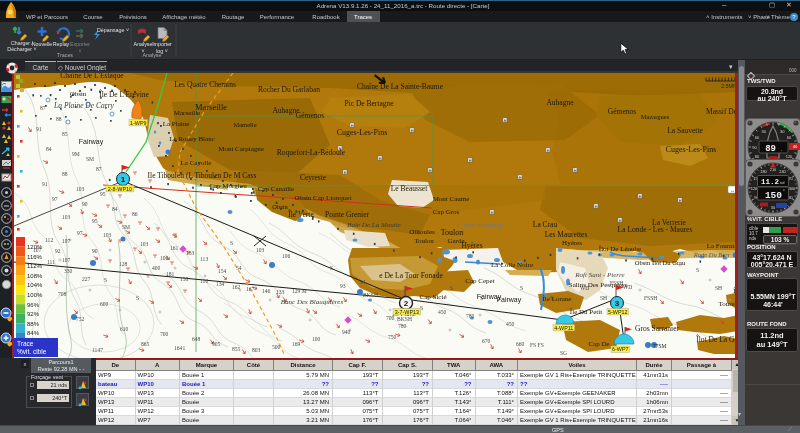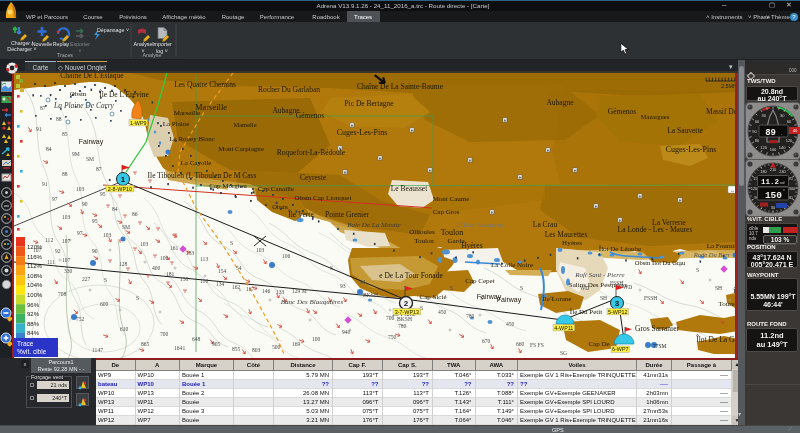--- a/index.html
+++ b/index.html
@@ -1074,21 +1074,21 @@
 
 <div class="abs" style="left:745px;top:60px;width:55px;height:365px;background:#3a3734">
 <div class="abs" style="left:0;top:0;width:55px;height:15px;background:#2d2b29;border-bottom:1px solid #4a4744">
 <span class="abs" style="left:2px;top:6px"><svg width="8" height="8" viewBox="0 0 9 9">
             <path d="M4.5 0.5 L8.5 4.5 L4.5 8.5 L0.5 4.5 Z" fill="none" stroke="#b8b5b2" stroke-width="1.2"></path>
           </svg></span>
 <span class="abs" style="left:44px;top:8px;font-size:4.5px;color:#b8b5b2">000</span>
       </div>
 <div class="abs" style="left:2px;top:18px;font-size:6px;font-weight:bold;color:#f0eeec">TWS/TWD</div>
 <div class="abs" style="left:1px;top:26px;width:52px;height:15px;background:#161412;border:1px solid #4d4a47;border-radius:2px;color:#f2f0ee;font-weight:bold;font-size:7px;text-align:center;line-height:7px;padding-top:1px">20.8nd<br>au 240°T</div>
-<div class="abs" style="left:0px;top:42px"><svg width="56" height="58" viewBox="0 0 56 58">
+<div class="abs" style="left:0px;top:58px"><svg width="56" height="58" viewBox="0 0 56 58">
           <rect x="0.5" y="0.5" width="55" height="57" rx="4" fill="#8f8d8b" stroke="#5a5856"></rect>
           <circle cx="5" cy="5" r="2.6" fill="#3c3a38"></circle>
           <circle cx="4.4" cy="4.4" r="0.8" fill="#6a6866"></circle>
           <circle cx="51" cy="5" r="2.6" fill="#3c3a38"></circle>
           <circle cx="50.4" cy="4.4" r="0.8" fill="#6a6866"></circle>
           <circle cx="5" cy="53" r="2.6" fill="#3c3a38"></circle>
           <circle cx="4.4" cy="52.4" r="0.8" fill="#6a6866"></circle>
           <circle cx="51" cy="53" r="2.6" fill="#3c3a38"></circle>
           <circle cx="50.4" cy="52.4" r="0.8" fill="#6a6866"></circle>
           <circle cx="28" cy="29" r="25" fill="#23211f"></circle>

